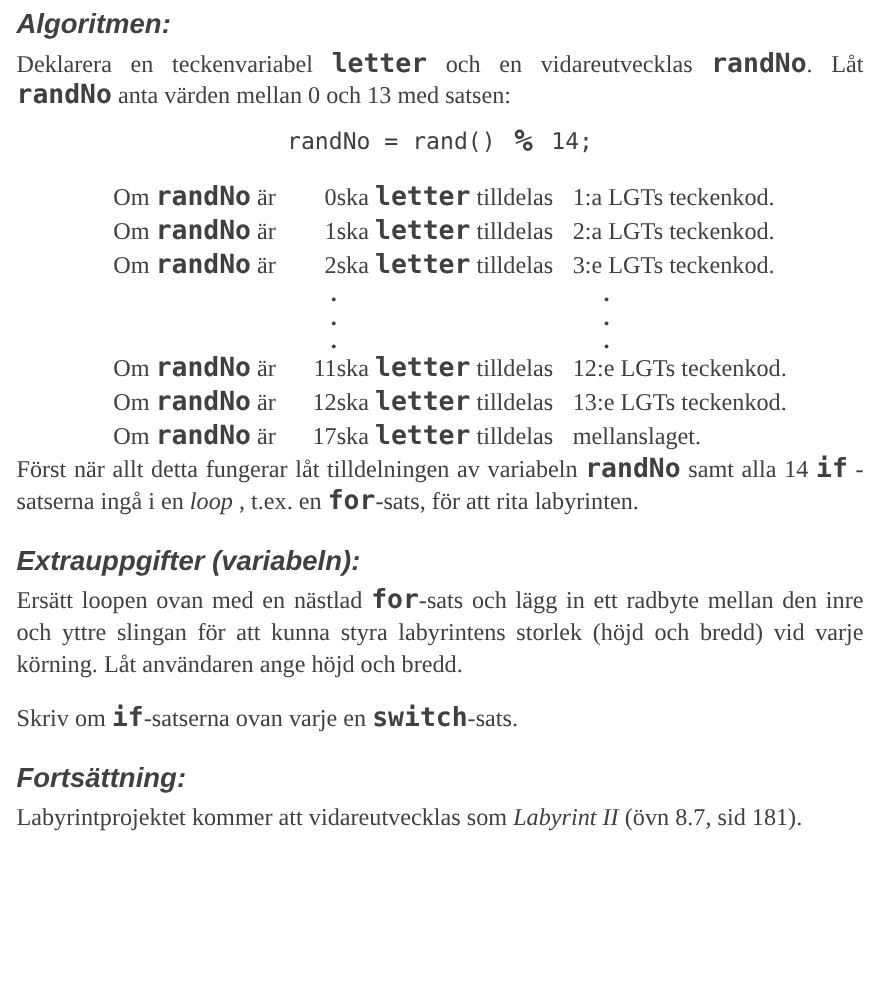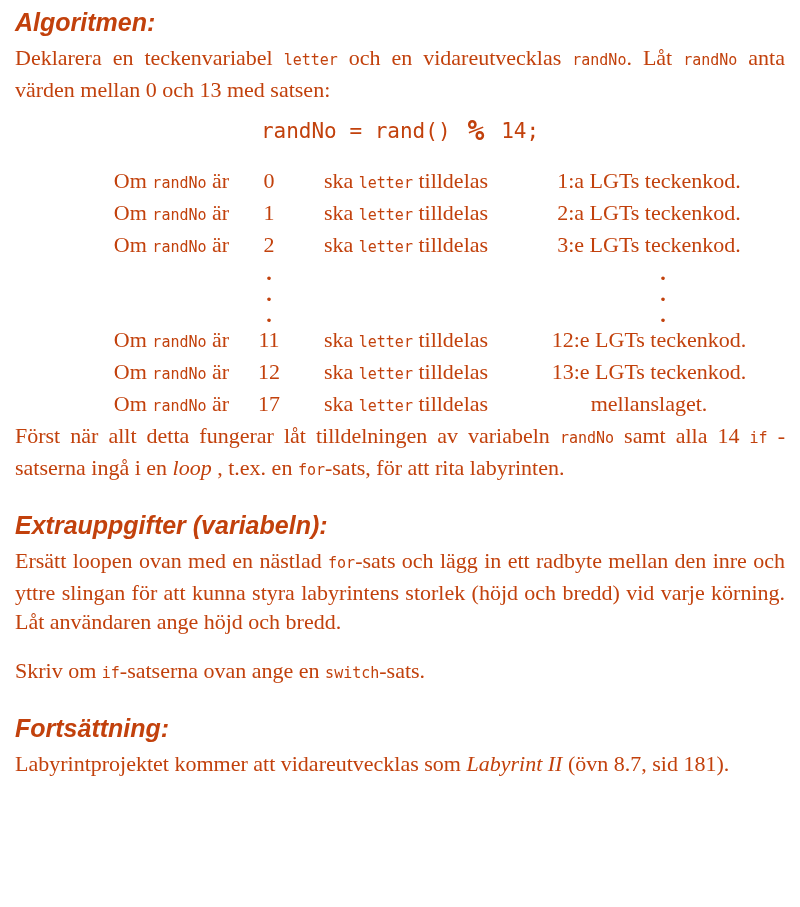--- a/index.html
+++ b/index.html
@@ -5,21 +5,21 @@
   html, body {
     margin: 0; padding: 0;
     background: #ffffff;
     width: 800px; height: 907px;
     overflow: hidden;
   }
   .page {
     box-sizing: border-box;
     width: 800px; height: 907px;
     padding: 6px 15px 0 15px;
-    color: #c2410c;
+    color: #404040;
     font-family: "Liberation Serif", serif;
     font-size: 22px;
     line-height: 29px;
   }
   h1.head {
     font-family: "Liberation Sans", sans-serif;
     font-style: italic;
     font-weight: bold;
     font-size: 25px;
     line-height: 32px;
@@ -30,22 +30,22 @@
   p.body-p {
     text-align: justify;
     margin: 0 0 20px 0;
   }
   p.no-mb { margin-bottom: 0; }
   
   .seg-n { }
   .seg-i { font-style: italic; }
   .seg-c {
     font-family: "DejaVu Sans Mono", monospace;
-    font-weight: normal;
-    font-size: 15px;
+    font-weight: bold;
+    font-size: 24px;
   }
   .seg-co {
     font-family: "DejaVu Sans Mono", monospace;
     font-weight: normal;
     font-size: 21px;
   }
   .seg-cb {
     font-family: "DejaVu Sans Mono", monospace;
     font-weight: bold;
     font-size: 28px;
@@ -71,21 +71,20 @@
   table.assign {
     border-collapse: collapse;
     margin-left: 88px;
     font-size: 22px;
   }
   table.assign td {
     padding: 0;
     line-height: 30px;
     vertical-align: baseline;
     white-space: nowrap;
-    text-align: center;
   }
   td.c-om  { width: 137px; }
   td.c-val { width: 58px; text-align: right; }
   td.c-ska { width: 216px; padding-left: 29px; }
   td.c-res { width: 242px; padding-left: 14px; }
   tr.dots-row td { line-height: 21px; font-weight: bold; }
   tr.dots-row td.c-res { padding-left: 28px; }
   .mt-skriv { margin-top: 24px; }
 </style>
 </head>
@@ -159,19 +158,19 @@
   </table>
 
 
   <p class="body-p"><span class="seg-n">Först när allt detta fungerar låt tilldelningen av variabeln </span><span class="seg-c">randNo</span><span class="seg-n"> samt alla 14 </span><span class="seg-c">if</span><span class="seg-n"> -satserna ingå i en </span><span class="seg-i">loop</span><span class="seg-n"> , t.ex. en </span><span class="seg-c">for</span><span class="seg-n">-sats, för att rita labyrinten.</span></p>
 
   <h1 class="head mt">Extrauppgifter (variabeln):</h1>
 
   <p class="body-p"><span class="seg-n">Ersätt loopen ovan med en nästlad </span><span class="seg-c">for</span><span class="seg-n">-sats och lägg in ett radbyte mellan den inre och yttre slingan för att kunna styra labyrintens storlek (höjd och bredd) vid varje körning. Låt användaren ange höjd och bredd.</span></p>
 
 
-  <p class="body-p"><span class="seg-n">Skriv om </span><span class="seg-c">if</span><span class="seg-n">-satserna ovan ange en </span><span class="seg-c">switch</span><span class="seg-n">-sats.</span></p>
+  <p class="body-p"><span class="seg-n">Skriv om </span><span class="seg-c">if</span><span class="seg-n">-satserna ovan varje en </span><span class="seg-c">switch</span><span class="seg-n">-sats.</span></p>
 
   <h1 class="head mt">Fortsättning:</h1>
 
   <p class="body-p"><span class="seg-n">Labyrintprojektet kommer att vidareutvecklas som </span><span class="seg-i">Labyrint II</span><span class="seg-n"> (övn 8.7, sid 181).</span></p>
 
 </div>
 
 </body></html>

